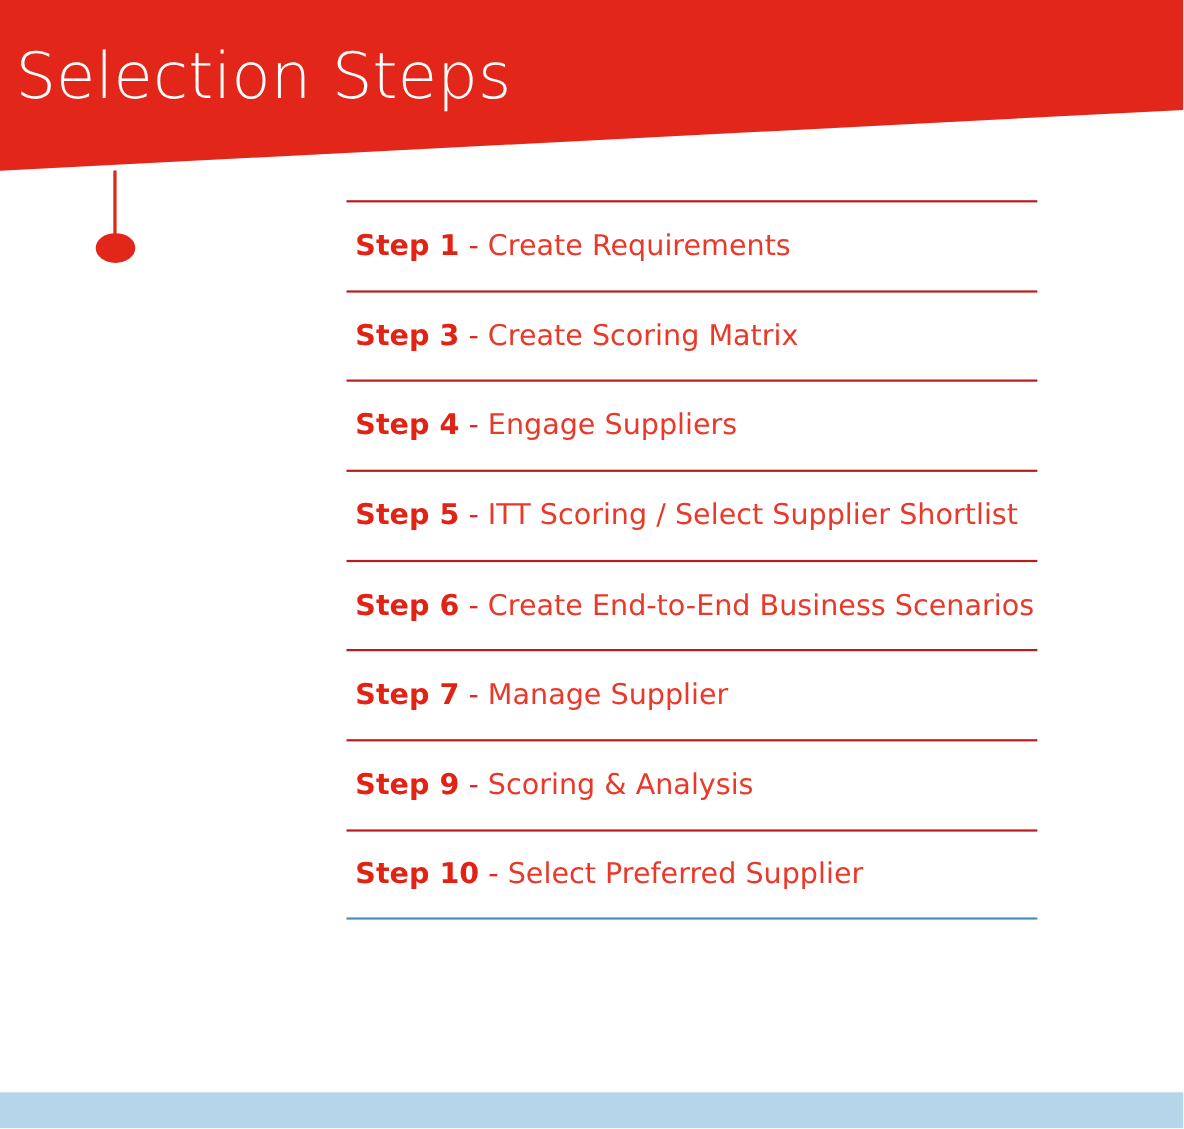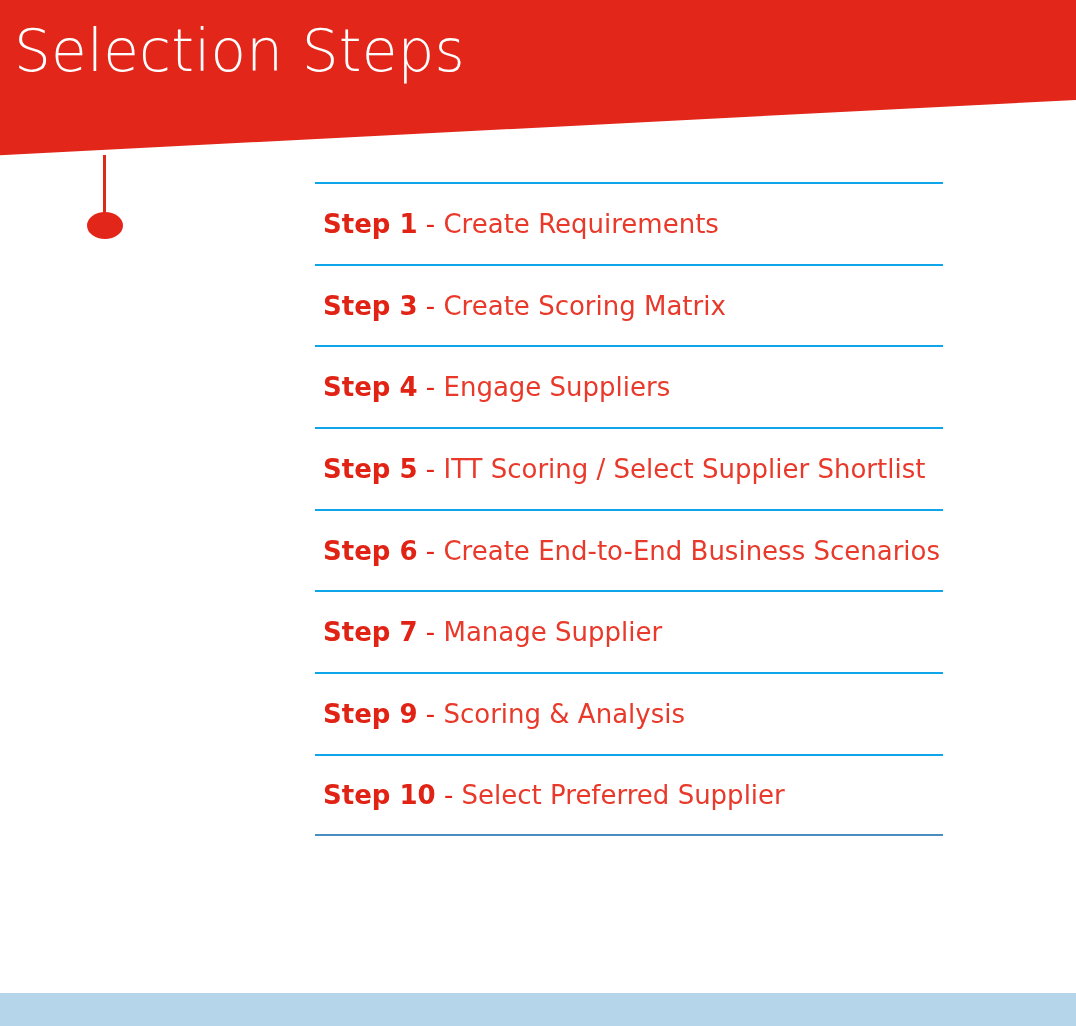--- a/index.html
+++ b/index.html
@@ -30,21 +30,21 @@
     width: 1076px;
     height: 160px;
     background: #E3261A;
     -webkit-clip-path: polygon(0 0, 100% 0, 100% 62.5%, 0 97%);
     clip-path: polygon(0 0, 100% 0, 100% 62.5%, 0 97%);
   }
 
   .slide-title {
     position: absolute;
     left: 14px;
-    top: 18px;
+    top: 36px;
     font-family: "DejaVu Sans", sans-serif;
     font-size: 58px;
     font-weight: 300;
     letter-spacing: 0.2px;
     color: #ffffff;
     line-height: 1.15;
     white-space: nowrap;
   }
 
   
@@ -70,21 +70,21 @@
   .steps-list {
     position: absolute;
     left: 315px;
     top: 182px;
     width: 628px;
   }
 
   .step-row {
     position: relative;
     height: 81.7px;
-    border-top: 2px solid #0ea5e9;
+    border-top: 2px solid #b91c1c;
     box-sizing: border-box;
   }
   .step-row:last-child {
     border-bottom: 2px solid #4A8DBF;
   }
 
   .step-text {
     position: absolute;
     left: 8px;
     top: 50%;

